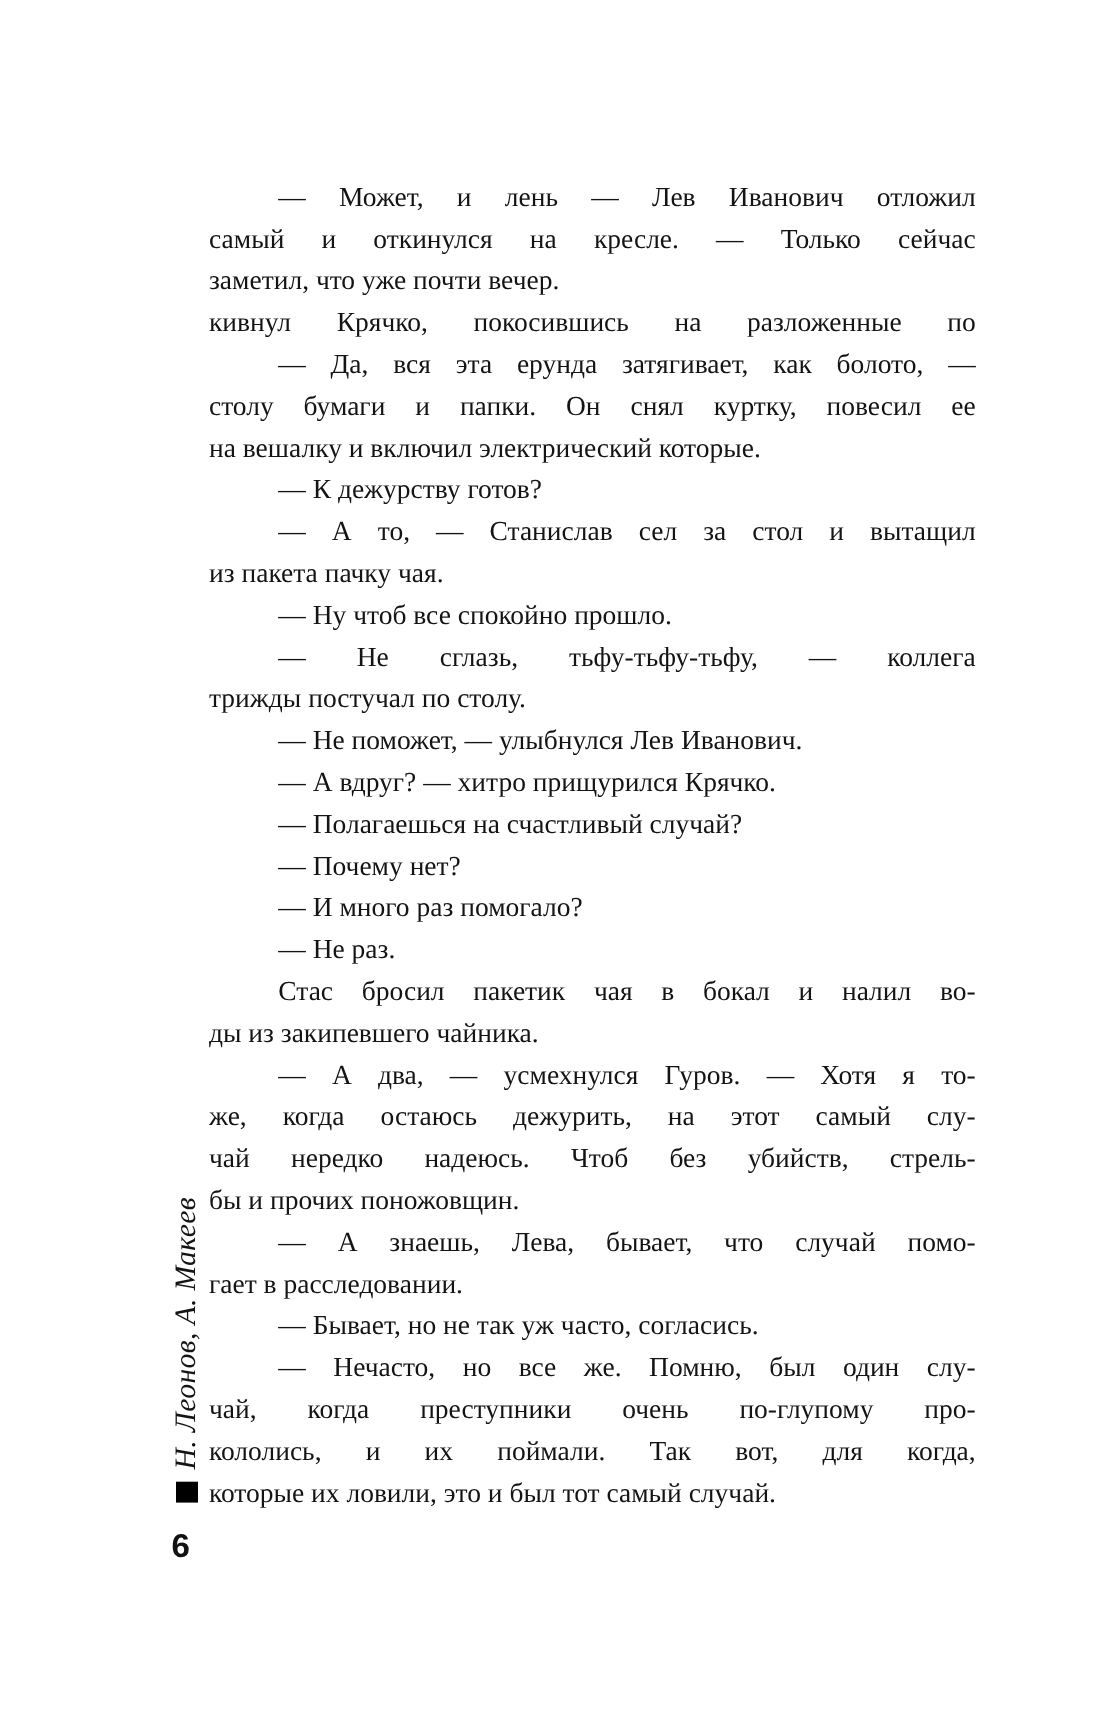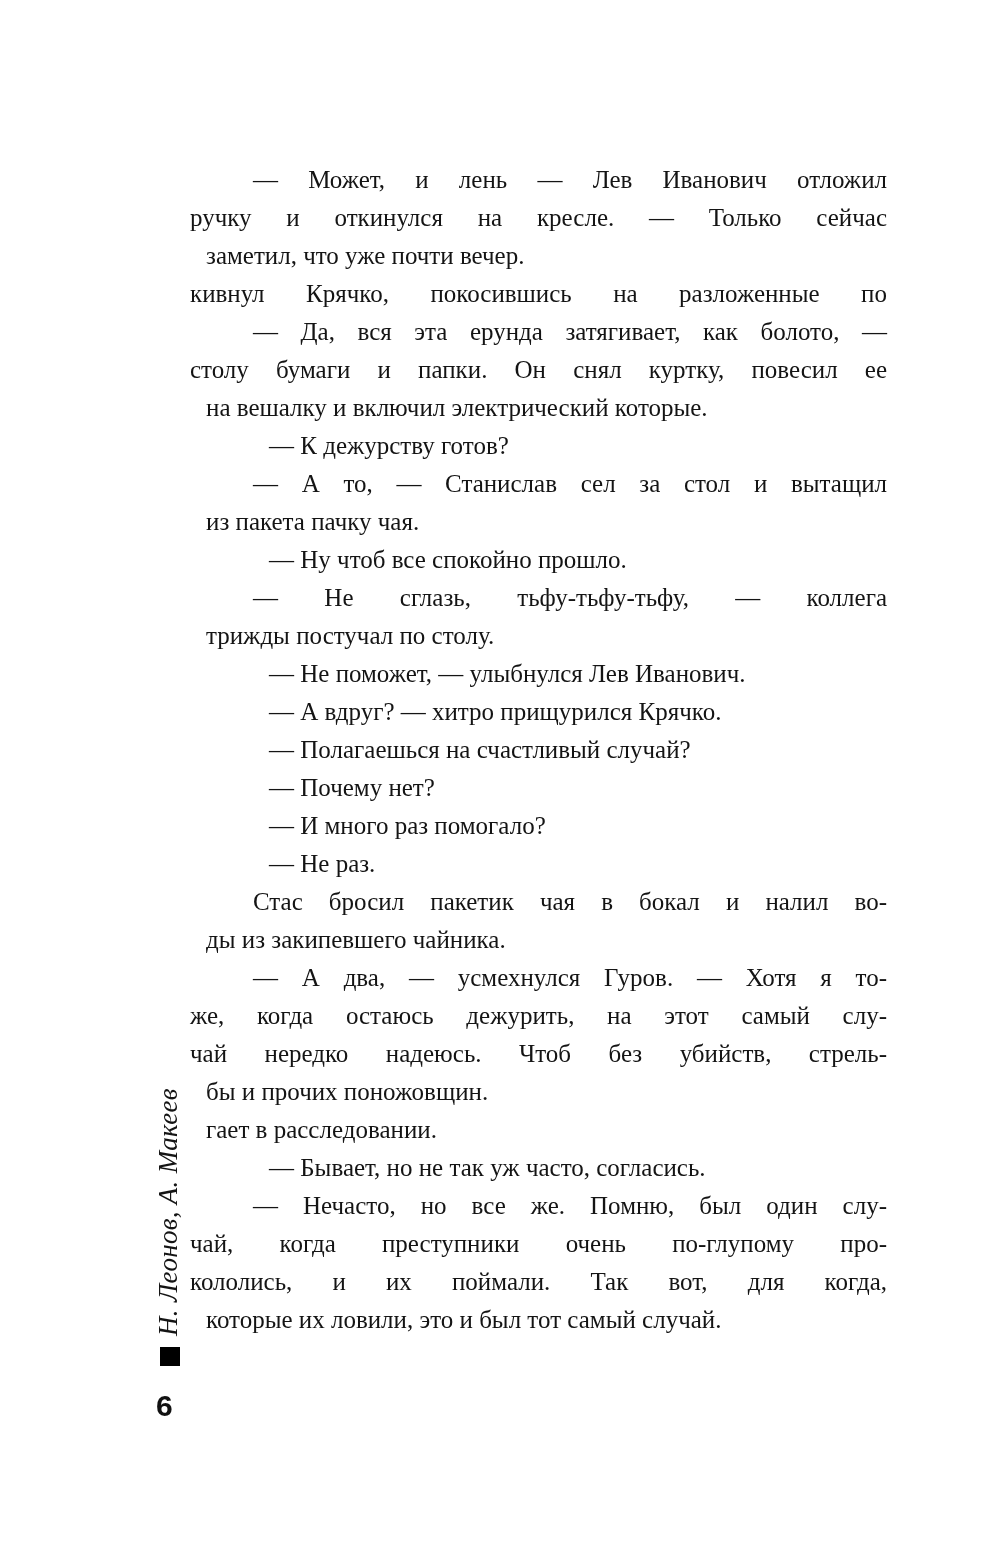--- a/index.html
+++ b/index.html
@@ -38,21 +38,20 @@
     text-align-last: justify;
     overflow: visible;
     white-space: normal;
   }
   .line.first {
     text-indent: 63px;
   }
   .line.last {
     text-align: left;
     text-align-last: left;
-    margin-left: 16px;
   }
   
   .author-spine {
     position: absolute;
     left: 150px;
     top: 1336px;
     width: 270px;
     height: 36px;
     line-height: 36px;
     transform: rotate(-90deg);
@@ -85,21 +84,21 @@
   }
 </style>
 </head>
 <body>
 
 <div class="book-page">
 
   <main class="text-column">
       <div class="para">
         <div class="line first">— Может, и лень — Лев Иванович отложил</div>
-        <div class="line">ручку и откинулся на кресле. — Только сейчас</div>
+        <div class="line">самый и откинулся на кресле. — Только сейчас</div>
         <div class="line last">заметил, что уже почти вечер.</div>
       </div>
       <div class="para">
         <div class="line">кивнул Крячко, покосившись на разложенные по</div>
         <div class="line first">— Да, вся эта ерунда затягивает, как болото, —</div>
         <div class="line">столу бумаги и папки. Он снял куртку, повесил ее</div>
         <div class="line last">на вешалку и включил электрический которые.</div>
       </div>
       <div class="para">
         <div class="line first last">— К дежурству готов?</div>
@@ -137,20 +136,21 @@
         <div class="line first">Стас бросил пакетик чая в бокал и налил во-</div>
         <div class="line last">ды из закипевшего чайника.</div>
       </div>
       <div class="para">
         <div class="line first">— А два, — усмехнулся Гуров. — Хотя я то-</div>
         <div class="line">же, когда остаюсь дежурить, на этот самый слу-</div>
         <div class="line">чай нередко надеюсь. Чтоб без убийств, стрель-</div>
         <div class="line last">бы и прочих поножовщин.</div>
       </div>
       <div class="para">
+        <div class="line first">— А знаешь, Лева, бывает, что случай помо-</div>
         <div class="line last">гает в расследовании.</div>
       </div>
       <div class="para">
         <div class="line first last">— Бывает, но не так уж часто, согласись.</div>
       </div>
       <div class="para">
         <div class="line first">— Нечасто, но все же. Помню, был один слу-</div>
         <div class="line">чай, когда преступники очень по-глупому про-</div>
         <div class="line">кололись, и их поймали. Так вот, для когда,</div>
         <div class="line last">которые их ловили, это и был тот самый случай.</div>

